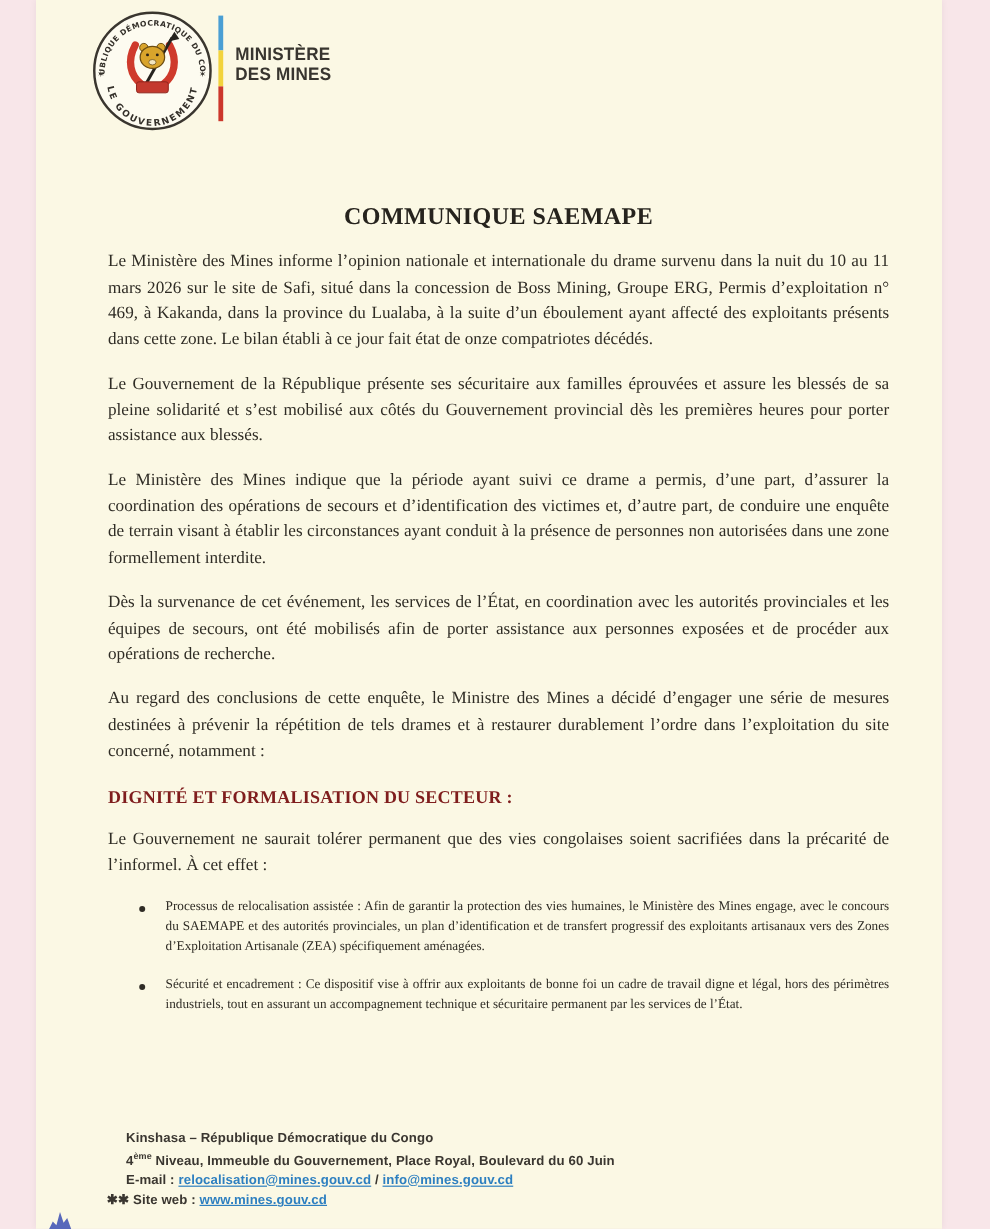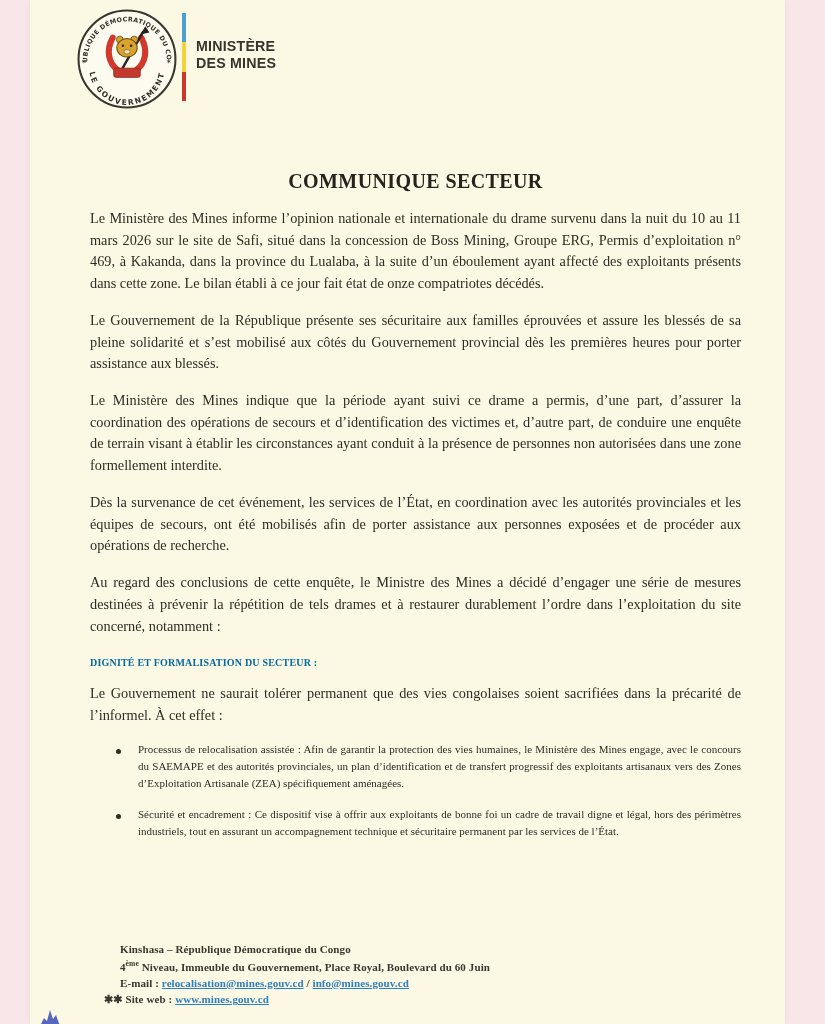--- a/index.html
+++ b/index.html
@@ -64,45 +64,45 @@
     color: #2b2822;
   }
   .para {
     margin: 15px 0 0 0;
     font-size: 14.3px;
     line-height: 1.52;
     text-align: justify;
   }
   .section-heading {
     margin-top: 20px;
-    font-size: 10px;
+    font-size: 15px;
     font-weight: 700;
     letter-spacing: 0.2px;
-    color: #0369a1;
+    color: #7f1d1d;
   }
   .bullets { margin: 14px 0 0 0; padding: 0; list-style: none; }
   .bullets li {
     position: relative;
     margin: 0 0 14px 0;
     padding-left: 48px;
     font-size: 11px;
     line-height: 1.55;
     text-align: justify;
   }
   .bullets li .dot {
     position: absolute;
     left: 26px; top: 8px;
     width: 5px; height: 5px;
     border-radius: 50%;
     background: #2f2c25;
   }
   .footer {
     position: absolute;
-    left: 90px; top: 941px;
-    font-family: Liberation Serif, serif;
+    left: 75px; top: 941px;
+    font-family: Liberation Sans, sans-serif;
     font-weight: 700;
     font-size: 11px;
     line-height: 1.5;
     color: #3a3630;
     letter-spacing: 0.1px;
   }
   .footer sup { font-size: 7.5px; }
   .footer a {
     color: #2d7fc0;
     text-decoration: underline;
@@ -150,21 +150,21 @@
         <div class="y"></div>
         <div class="r"></div>
     </div>
     <div class="ministry">
       <div>MINISTÈRE</div>
       <div>DES MINES</div>
     </div>
   </div>
 
   <div class="content">
-    <div class="title">COMMUNIQUE SECTEUR</div>
+    <div class="title">COMMUNIQUE SAEMAPE</div>
 
 
     <p class="para">Le Ministère des Mines informe l’opinion nationale et internationale du drame survenu dans la nuit du 10 au 11 mars 2026 sur le site de Safi, situé dans la concession de Boss Mining, Groupe ERG, Permis d’exploitation n° 469, à Kakanda, dans la province du Lualaba, à la suite d’un éboulement ayant affecté des exploitants présents dans cette zone. Le bilan établi à ce jour fait état de onze compatriotes décédés.</p>
     <p class="para">Le Gouvernement de la République présente ses sécuritaire aux familles éprouvées et assure les blessés de sa pleine solidarité et s’est mobilisé aux côtés du Gouvernement provincial dès les premières heures pour porter assistance aux blessés.</p>
     <p class="para">Le Ministère des Mines indique que la période ayant suivi ce drame a permis, d’une part, d’assurer la coordination des opérations de secours et d’identification des victimes et, d’autre part, de conduire une enquête de terrain visant à établir les circonstances ayant conduit à la présence de personnes non autorisées dans une zone formellement interdite.</p>
     <p class="para">Dès la survenance de cet événement, les services de l’État, en coordination avec les autorités provinciales et les équipes de secours, ont été mobilisés afin de porter assistance aux personnes exposées et de procéder aux opérations de recherche.</p>
     <p class="para">Au regard des conclusions de cette enquête, le Ministre des Mines a décidé d’engager une série de mesures destinées à prévenir la répétition de tels drames et à restaurer durablement l’ordre dans l’exploitation du site concerné, notamment :</p>
 
     <div class="section-heading">DIGNITÉ ET FORMALISATION DU SECTEUR :</div>
 

